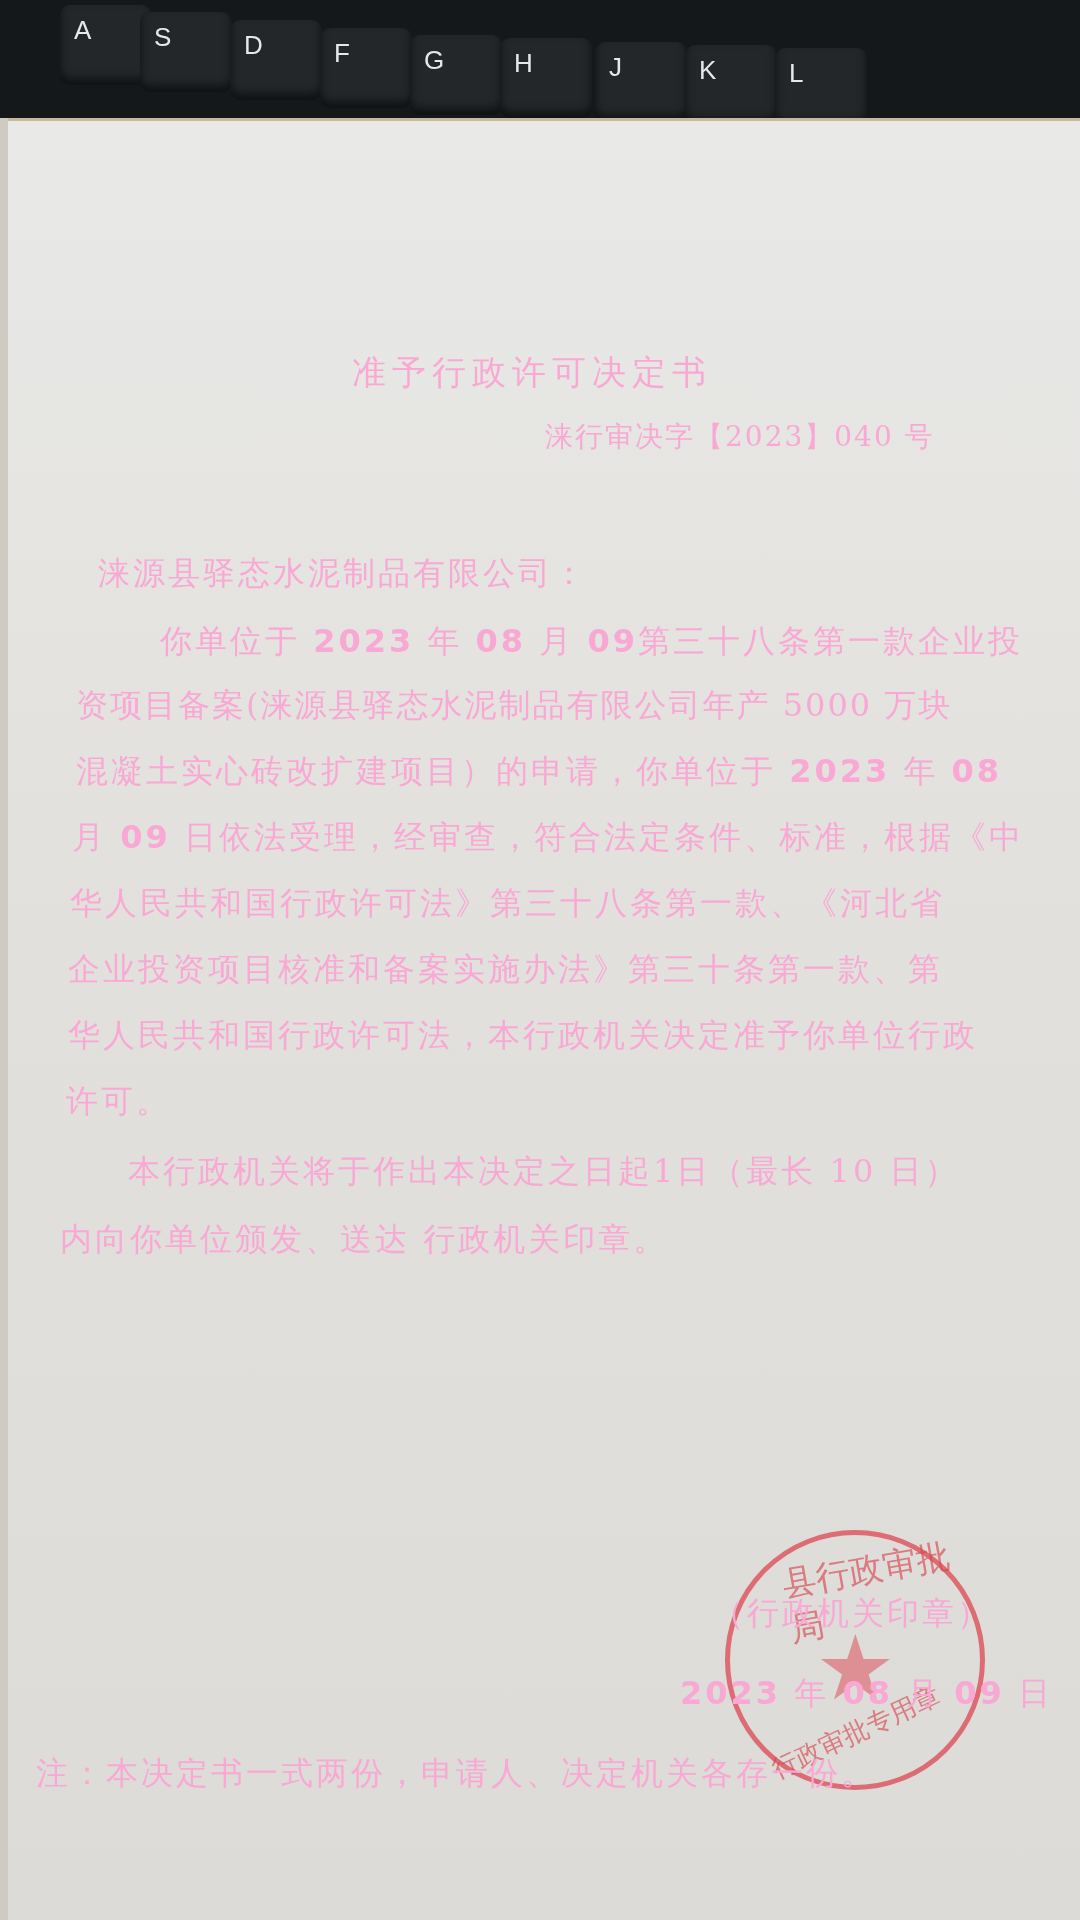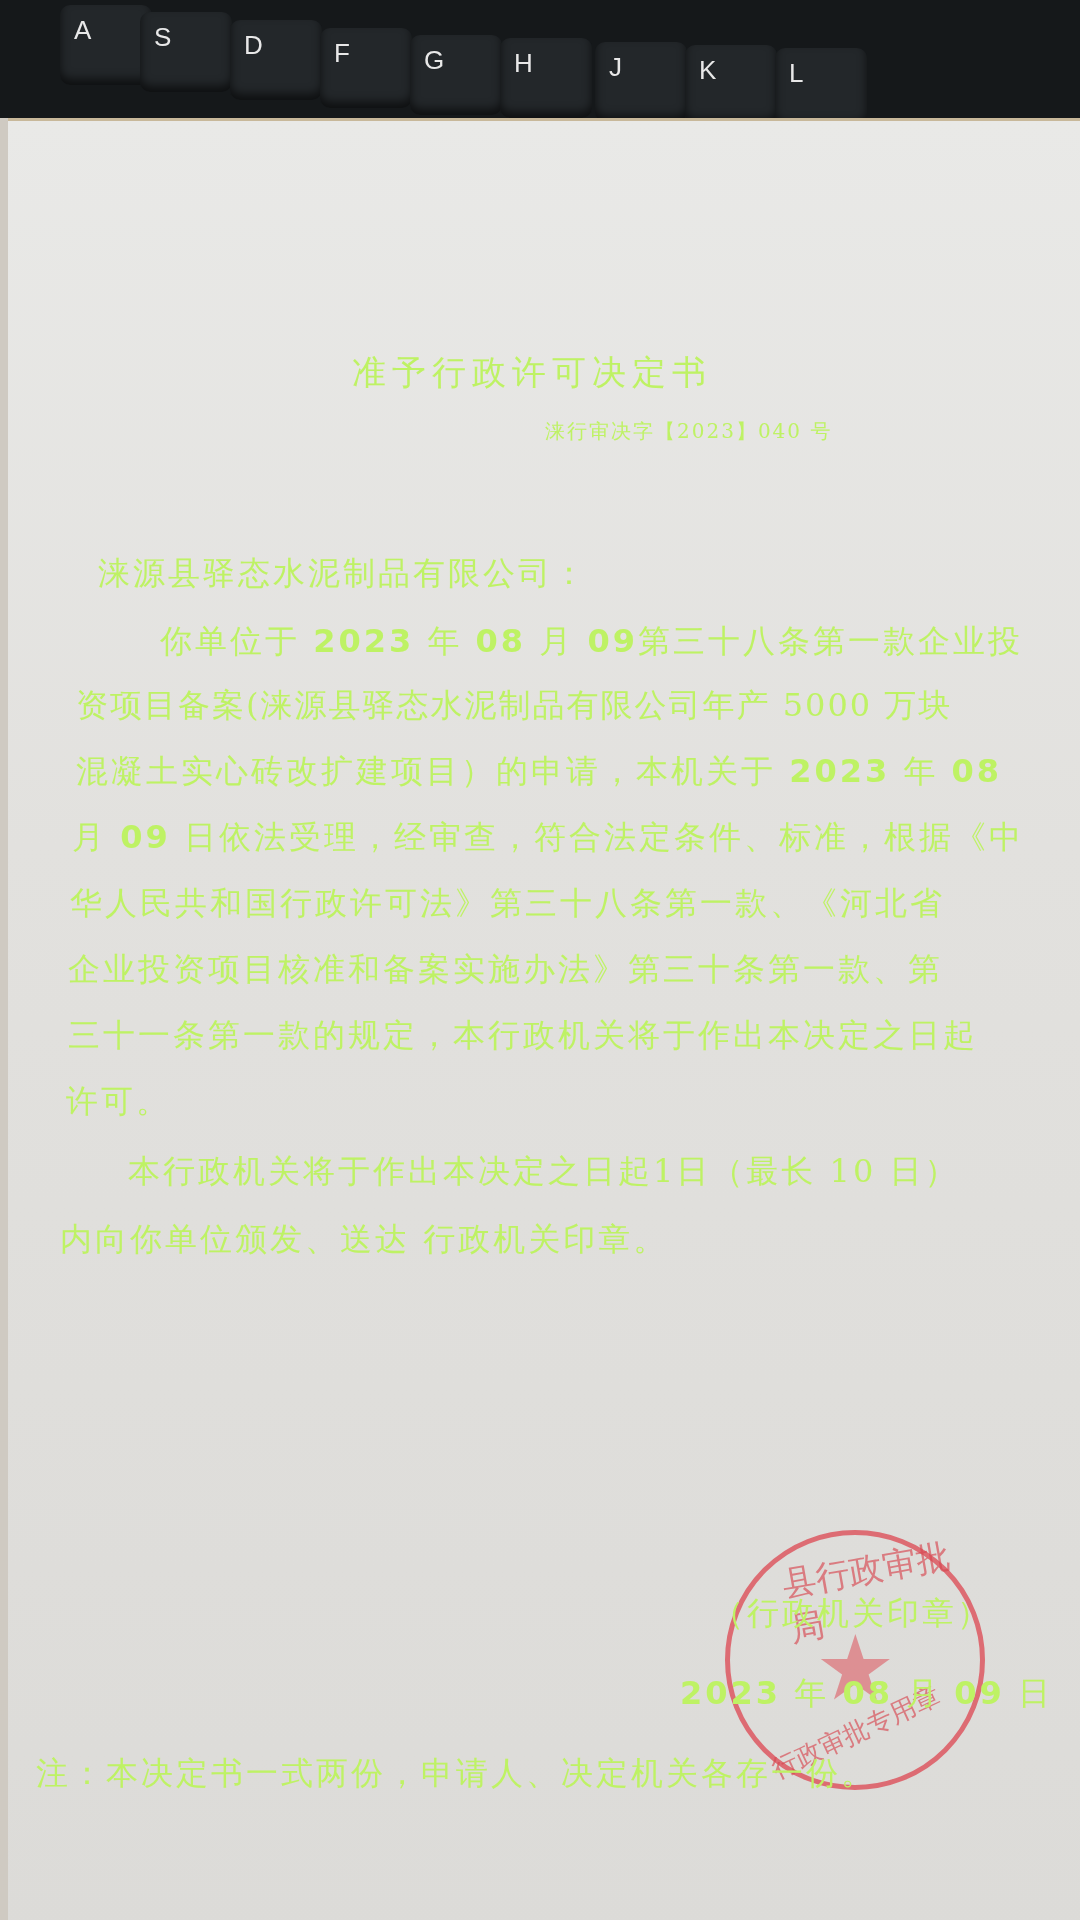--- a/index.html
+++ b/index.html
@@ -2,23 +2,23 @@
 <html><head>
 <meta charset="utf-8">
 <style>
   html,body{margin:0;padding:0;}
   body{width:1080px;height:1920px;position:relative;overflow:hidden;background:#1a1c1e;font-family:"DejaVu Sans",sans-serif;}
   .keyboard{position:absolute;left:0;top:0;width:1080px;height:135px;background:#15181a;overflow:hidden;}
   .key{position:absolute;width:92px;height:80px;background:#23272a;border-radius:10px;box-shadow:inset 0 -6px 10px rgba(0,0,0,.6);color:#e8e8e8;font-family:"Liberation Sans",sans-serif;font-size:26px;}
   .key span{position:absolute;left:14px;top:10px;}
   .paper{position:absolute;left:8px;top:118px;width:1080px;height:1810px;background:linear-gradient(180deg,#e9e9e7 0%,#e2e1de 40%,#dcdbd8 100%);border-top:3px solid #c8b89a;}
   .paper-edge{position:absolute;left:0;top:118px;width:14px;height:1810px;background:#cfcac2;}
-  .t{position:absolute;color:#bef264;font-family:"DejaVu Serif",serif;white-space:nowrap;}
+  .t{position:absolute;color:#f9a8d4;font-family:"DejaVu Serif",serif;white-space:nowrap;}
   .title{left:352px;top:350px;font-size:34px;letter-spacing:6px;}
-  .docno{left:545px;top:418px;font-size:20px;letter-spacing:2px;}
+  .docno{left:545px;top:418px;font-size:28px;letter-spacing:2px;}
   .body{font-size:32px;letter-spacing:3px;}
   .u{text-underline-offset:6px;}
   b{font-family:"DejaVu Sans",sans-serif;font-weight:bold;text-align:center;}
   .seal{position:absolute;left:725px;top:1530px;width:250px;height:250px;border:5px solid rgba(220,70,80,.75);border-radius:50%;}
   .seal-star{position:absolute;left:85px;top:80px;font-size:90px;color:rgba(220,80,90,.55);}
   .seal-text{position:absolute;color:rgba(215,70,80,.65);font-size:34px;}
 </style>
 </head>
 <body>
 
@@ -59,29 +59,29 @@
 <div class="t docno">涞行审决字【2023】040 号</div>
 
 <div class="t body" style="left:98px;top:552px">涞源县驿态水泥制品有限公司：</div>
 
 <div class="t body" style="left:160px;top:620px">
   <span>你单位于</span>
   <b>2023</b> 年 <b>08</b> 月 <b>09</b><span>第三十八条第一款</span><span class="u">企业投</span>
 </div>
 <div class="t body u" style="left:76px;top:684px;letter-spacing:2px">资项目备案(涞源县驿态水泥制品有限公司年产 5000 万块</div>
 <div class="t body" style="left:76px;top:750px">
-  <span class="u">混凝土实心砖改扩建项目）</span><span>的申请，本机关于</span>
+  <span class="u">混凝土实心砖改扩建项目）</span><span>的申请，你单位于</span>
   <b>2023</b> 年 <b>08</b>
 </div>
 <div class="t body" style="left:72px;top:816px">
   月 <b>09</b> <span>日依法受理，经审查，符合法定条件、标准，根据《中</span>
 </div>
 <div class="t body" style="left:70px;top:882px">华人民共和国行政许可法》第三十八条第一款、《河北省</div>
 <div class="t body" style="left:68px;top:948px">企业投资项目核准和备案实施办法》第三十条第一款、第</div>
-<div class="t body" style="left:68px;top:1014px">三十一条第一款的规定，本行政机关将于作出本决定之日起</div>
+<div class="t body" style="left:68px;top:1014px">华人民共和国行政许可法，本行政机关决定准予你单位行政</div>
 <div class="t body" style="left:66px;top:1080px">许可。</div>
 
 <div class="t body" style="left:128px;top:1150px">
   <span>本行政机关将于作出本决定之日起</span><span class="u">1</span><span>日（最长 10 日）</span>
 </div>
 <div class="t body" style="left:60px;top:1218px">
   <span>内向你单位颁发、送达</span><span class="u"> 行政机关印章</span><span>。</span>
 </div>
 
 <div class="seal">

